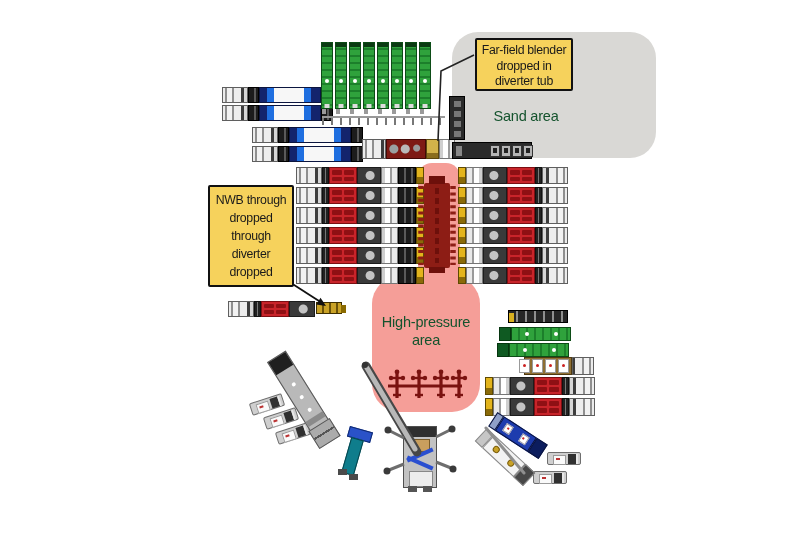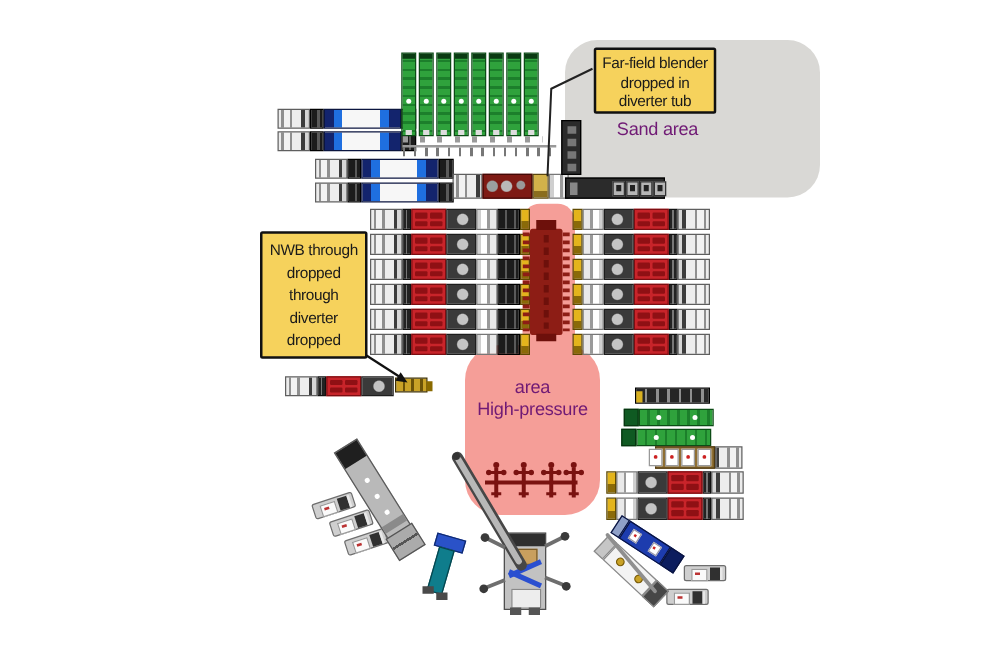--- a/index.html
+++ b/index.html
@@ -1,19 +1,19 @@
 <!DOCTYPE html>
 <html style="--pump-red: #c8242a; --green: #2fa23c; --tank-blue: #1f6fe0; --missile: #8d1d15; --tub-gold: #c9a227; --wellred: #7a1210;"><head>
 <meta charset="utf-8">
 <style>
   html,body{margin:0;padding:0;background:#fff;}
   #canvas{position:relative;width:800px;height:534px;background:#fff;overflow:hidden;
           font-family:"Liberation Sans", sans-serif;color:#1a1a1a;}
   .zone{position:absolute;}
-  .zlabel{position:absolute;font-size:14.5px;line-height:1.22;text-align:center;letter-spacing:-0.2px;color:#701a75;}
+  .zlabel{position:absolute;font-size:14.5px;line-height:1.22;text-align:center;letter-spacing:-0.2px;color:#14532d;margin-top:12px;}
   .callout{position:absolute;border:2px solid #111;border-radius:2px;box-sizing:border-box;}
   .cotext{font-size:12.3px;line-height:1.28;text-align:center;letter-spacing:-0.3px;padding-top:3px;}
   .cotext.tall{line-height:1.46;padding-top:5px;}
   .truck{position:absolute;display:flex;align-items:stretch;}
   .seg{height:100%;box-sizing:border-box;flex:none;position:relative;}
   .cab{background:linear-gradient(90deg,#ececec 0 2px,#8f8f8f 2px 4px,#f2f2f2 4px 9px,#8f8f8f 9px 11px,#ededed 11px 18px,#3c3c3c 18px 21px,#d6d6d6 21px);border:1px solid #5f5f5f;}
   .dk{background:linear-gradient(90deg,#222 0 2px,#777 2px 3px,#222 3px 5px,#777 5px 6px,#222 6px);border:1px solid #111;}
   .redm{background:var(--pump-red,#c8242a);border:1px solid #7c0e12;display:grid;grid-template-columns:1fr 1fr;grid-template-rows:1fr 1fr;gap:2px;padding:2px;box-sizing:border-box;}
   .redm i{background:#8f1014;border-radius:1px;}
   .eng{background:radial-gradient(circle at 55% 50%,#c4c4c4 0 4px,#3a3a3a 5px);border:1px solid #1d1d1d;}
@@ -56,22 +56,22 @@
 <div id="canvas">
 
   <div class="zone" style="left: 452px; top: 32px; width: 204px; height: 126px; border-radius: 26px; background: rgb(217, 216, 213);">
     <span class="zlabel" style="left:0;right:56px;top:64px;">Sand area</span>
   </div>
 
   <div class="zone" style="left: 418px; top: 163px; width: 42px; height: 132px; border-radius: 14px 14px 0px 0px; background: rgb(245, 158, 152);"></div>
 
   <div class="zone" style="left: 372px; top: 276px; width: 108px; height: 136px; border-radius: 28px; background: rgb(245, 158, 152);">
     <span class="zlabel" style="left:0;right:0;top:26px;">
+      <span style="display:block">High-pressure</span>
       <span style="display:block">area</span>
-      <span style="display:block">High-pressure</span>
     </span>
   </div>
 
 
   <div id="equip">
       <div class="truck" style="left: 222px; top: 87px; height: 16px;">
         <span class="seg cab" style="width: 26px;"></span>
         <span class="seg rear" style="width: 11px;"></span>
         <span class="seg tank" style="width: 62px;"></span>
         <span class="seg rear" style="width: 12px;"></span>

